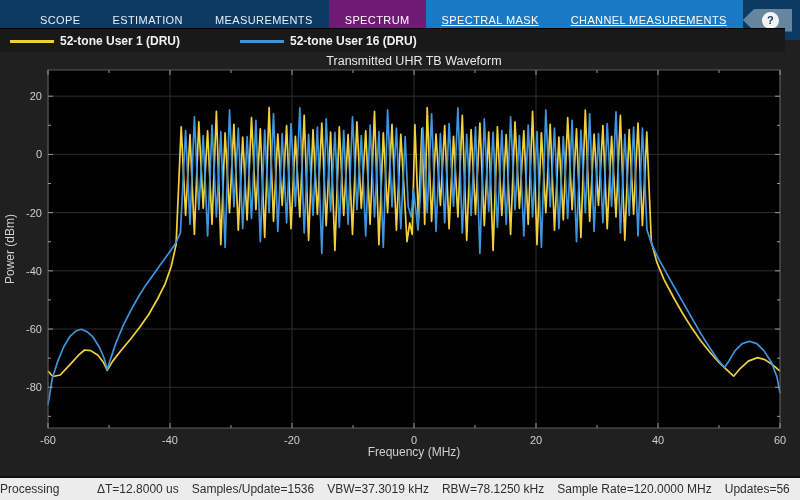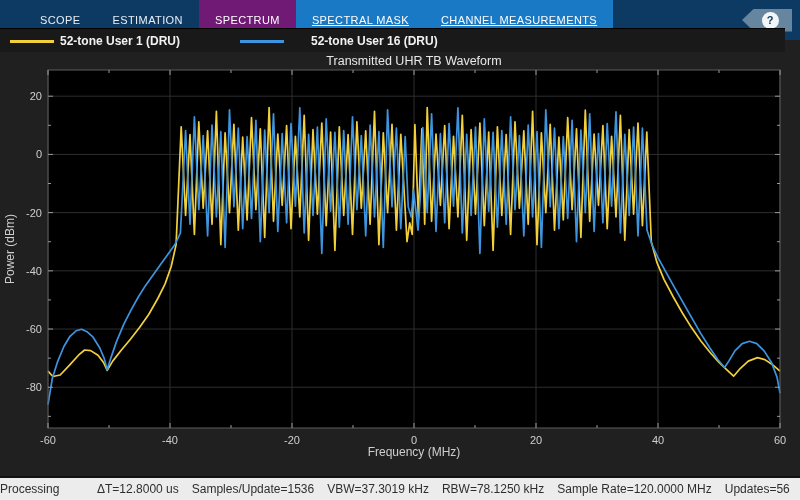--- a/index.html
+++ b/index.html
@@ -54,36 +54,37 @@
   .status-state{width:97px;flex:0 0 auto;}
   .status-items{display:flex;gap:13px;flex:0 0 auto;}
 </style>
 </head>
 <body>
 
 <div class="toolstrip">
   <div class="tabs">
       <div class="tab">SCOPE</div>
       <div class="tab">ESTIMATION</div>
+      <div class="tab">MEASUREMENTS</div>
       <div class="tab selected">SPECTRUM</div>
       <div class="tab group">SPECTRAL MASK</div>
       <div class="tab group">CHANNEL MEASUREMENTS</div>
     </div>
   <div class="spacer"></div>
   <div class="help-tag">
     <div class="help-circle">?</div>
   </div>
 </div>
 
 <div class="legendbar">
     <div class="legend-item" style="left: 10px;">
       <span class="legend-swatch" style="border-top-color: rgb(242, 208, 60);"></span>
       <span class="legend-label">52-tone User 1 (DRU)</span>
     </div>
-    <div class="legend-item" style="left: 240px; gap: 21px;">
+    <div class="legend-item" style="left: 240px;">
       <span class="legend-swatch" style="border-top-color: rgb(61, 148, 223);"></span>
       <span class="legend-label">52-tone User 16 (DRU)</span>
     </div>
   </div>
 
 <div class="chart-region">
   <svg id="chart-svg" width="800" height="424" viewBox="0 0 800 424">
       <rect x="48" y="18" width="732" height="358" fill="#000000"></rect>
       <line x1="48" y1="18" x2="48" y2="376" stroke="#2e2e2e" stroke-width="1"></line>
       <line x1="170" y1="18" x2="170" y2="376" stroke="#2e2e2e" stroke-width="1"></line>

